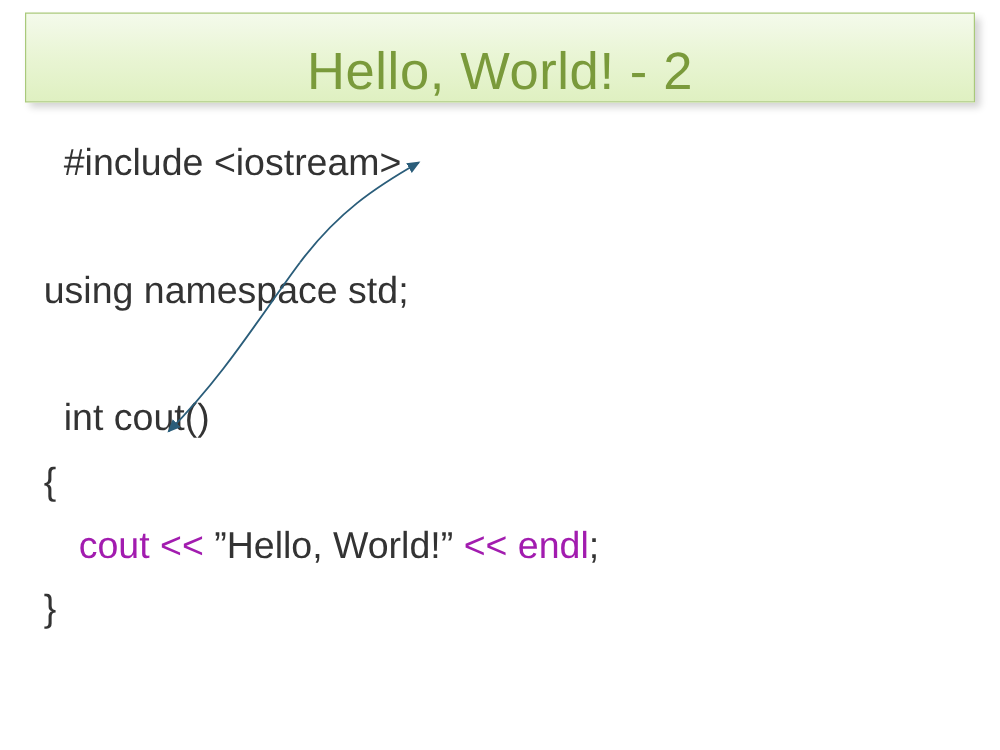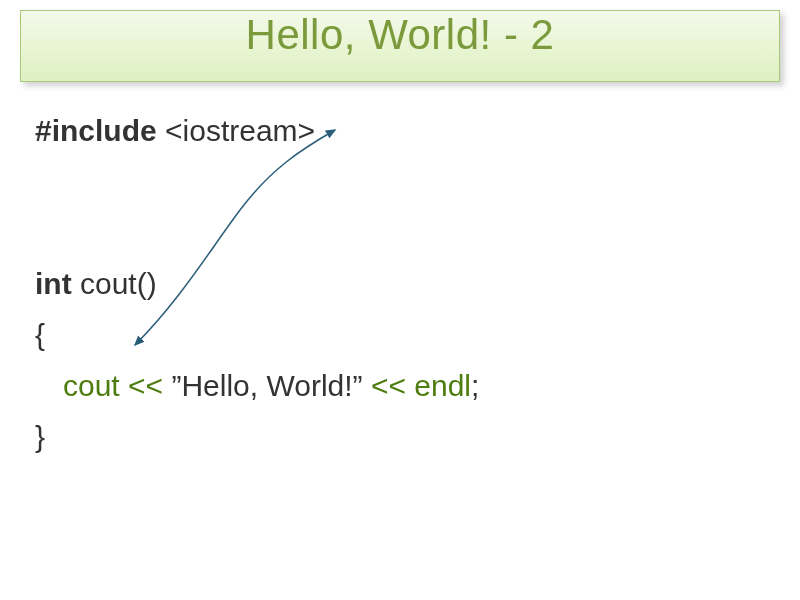--- a/index.html
+++ b/index.html
@@ -14,61 +14,62 @@
     .title-bar {
       position: absolute;
       top: 10px;
       left: 20px;
       right: 20px;
       height: 72px;
       background: linear-gradient(to bottom, #f4faeb 0%, #e9f5d4 50%, #dff0c1 100%);
       border: 1px solid #a9c97a;
       box-shadow: 4px 4px 6px rgba(0,0,0,0.18);
       display: flex;
-      align-items: flex-start;
+      align-items: flex-end;
       justify-content: center;
     }
     .title-text {
       color: #7a9a3b;
       font-size: 42px;
       font-weight: 400;
       letter-spacing: 0.5px;
     }
     .code-area {
       position: absolute;
       top: 105px;
       left: 35px;
       right: 35px;
       font-size: 30px;
       line-height: 1.7;
       color: #333333;
       font-family: "Trebuchet MS", Verdana, sans-serif;
     }
-    .bold { font-weight: bold; }
-    .red { color: #4d7c0f; }
+    .bold { font-weight: normal; margin-left: 16px; }
+    .red { color: #a21caf; }
     .indent { padding-left: 28px; }
     .arrow-svg {
       position: absolute;
       top: 100px;
       left: 120px;
       pointer-events: none;
     }
   </style>
 </head>
 <body>
 
 <div class="title-bar">
   <span class="title-text">Hello, World! - 2</span>
 </div>
 
 <div class="code-area">
   <div>
     <span class="bold">#include</span><span> &lt;iostream&gt;</span>
   </div>
   <div>&nbsp;</div>
+  <div>using namespace std;</div>
   <div>&nbsp;</div>
   <div>
     <span class="bold">int</span><span> cout()</span>
   </div>
   <div>{</div>
   <div class="indent">
     <span class="red">cout &lt;&lt;</span><span> ”Hello, World!” </span><span class="red">&lt;&lt; endl</span><span>;</span>
   </div>
   <div>}</div>
 </div>

